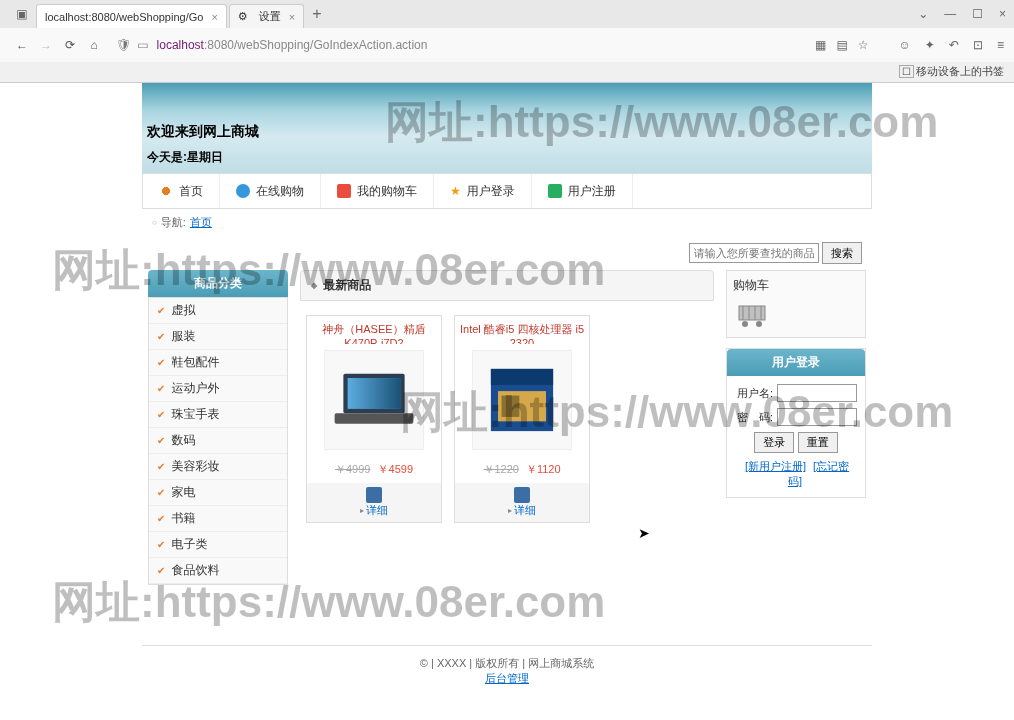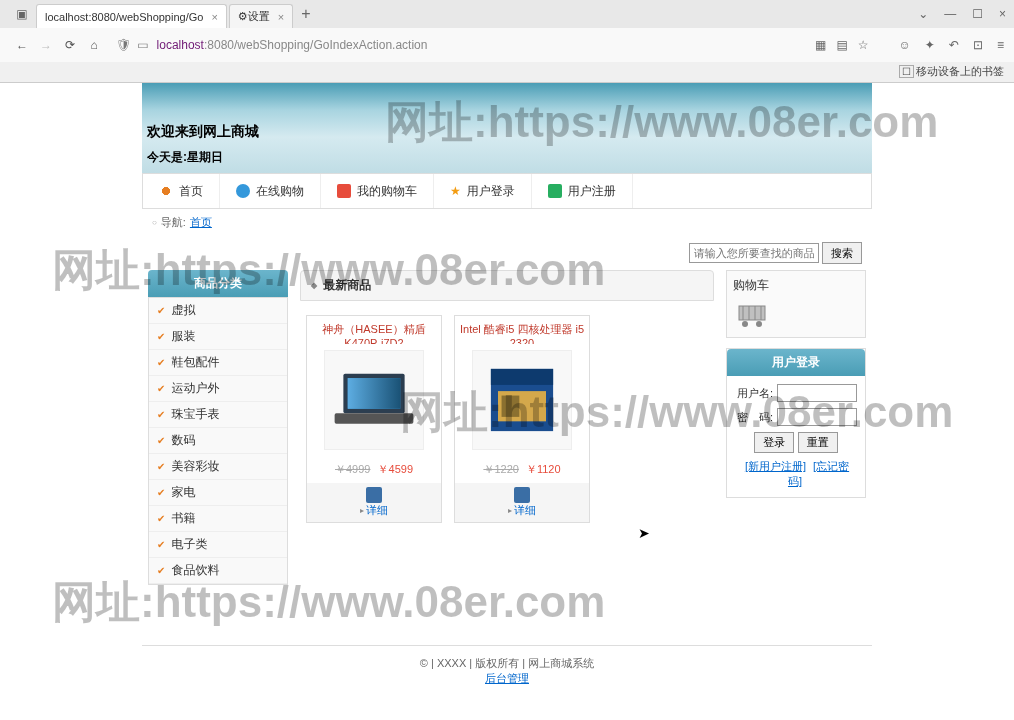--- a/index.html
+++ b/index.html
@@ -102,21 +102,21 @@
 
 <div class="browser-chrome">
   <div class="tab-bar">
     <div class="tab-icon-left">▣</div>
     <div class="tab">
       <span>localhost:8080/webShopping/Go</span>
       <span class="tab-close">×</span>
     </div>
     <div class="tab tab-inactive">
       <span>⚙</span>
-      <span style="margin-left:0">设置</span>
+      <span style="margin-left:11px">设置</span>
       <span class="tab-close">×</span>
     </div>
     <div class="tab-add">+</div>
     <div class="tab-right-controls">
       <span>⌄</span>
       <span>—</span>
       <span>☐</span>
       <span>×</span>
     </div>
   </div>

